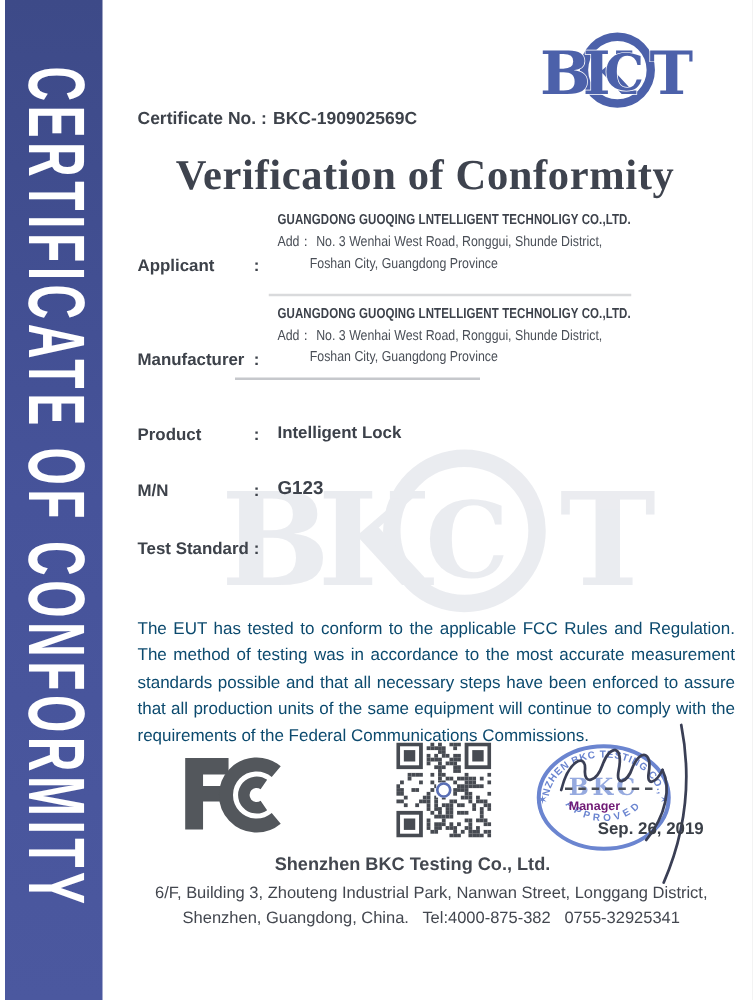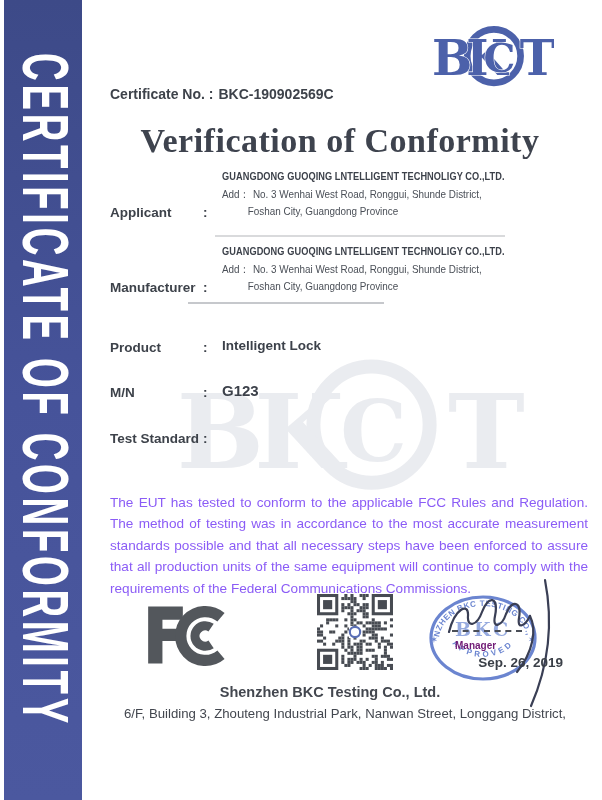--- a/index.html
+++ b/index.html
@@ -32,21 +32,21 @@
            color:#3c414a;margin-top:1px;}
   .addr{font-size:11.5px;color:#4a4f57;line-height:17px;transform:scaleX(0.86);
         transform-origin:0 0;white-space:nowrap;margin-top:2px;}
   .addr .add-label{margin-right:4px;}
   .addr-line2{margin-left:30px;}
   .bigval{font-weight:bold;font-size:13.5px;color:#3c414a;line-height:18px;}
   .sep{position:absolute;height:2px;background:#d9dadc;}
   .sep2{background:#c6c8cc;}
   
   .statement{position:absolute;left:110px;top:478px;width:478px;font-size:13.6px;
-             line-height:21.5px;text-align:justify;color:#8b5cf6;}
+             line-height:21.5px;text-align:justify;color:#0c4a6e;}
   
   .fcc-logo{position:absolute;left:140px;top:596px;width:102px;height:80px;}
   .qr{position:absolute;left:317px;top:594px;width:76px;height:76px;}
   
   .stamp{position:absolute;left:405px;top:568px;width:200px;height:145px;}
   .dash-line{position:absolute;left:452px;top:630px;width:70px;border-top:2px dashed #4a4e57;}
   .manager{position:absolute;left:455px;top:640px;width:100px;text-align:left;
            font-weight:bold;font-size:10px;color:#701a75;}
   .stamp-date{position:absolute;left:445px;top:655px;width:118px;text-align:right;
               font-weight:bold;font-size:13.5px;color:#3a3f47;}
@@ -376,14 +376,15 @@
       <path d="M 125 48 C 132 62 128 84 112 104"></path>
       <path d="M 140 12 C 147 48 146 92 126 138"></path>
     </g>
   </svg>
   <div class="dash-line"></div>
   <div class="manager">Manager</div>
   <div class="stamp-date">Sep. 26, 2019</div>
 
   <div class="footer f-company abs" style="left:80px;">Shenzhen BKC Testing Co., Ltd.</div>
   <div class="footer f-line f1 abs" style="left:95px;">6/F, Building 3, Zhouteng Industrial Park, Nanwan Street, Longgang District,</div>
+  <div class="footer f-line f2 abs" style="left:95px;">Shenzhen, Guangdong, China.   Tel:4000-875-382   0755-32925341</div>
 
 </div>
 
 </body></html>

